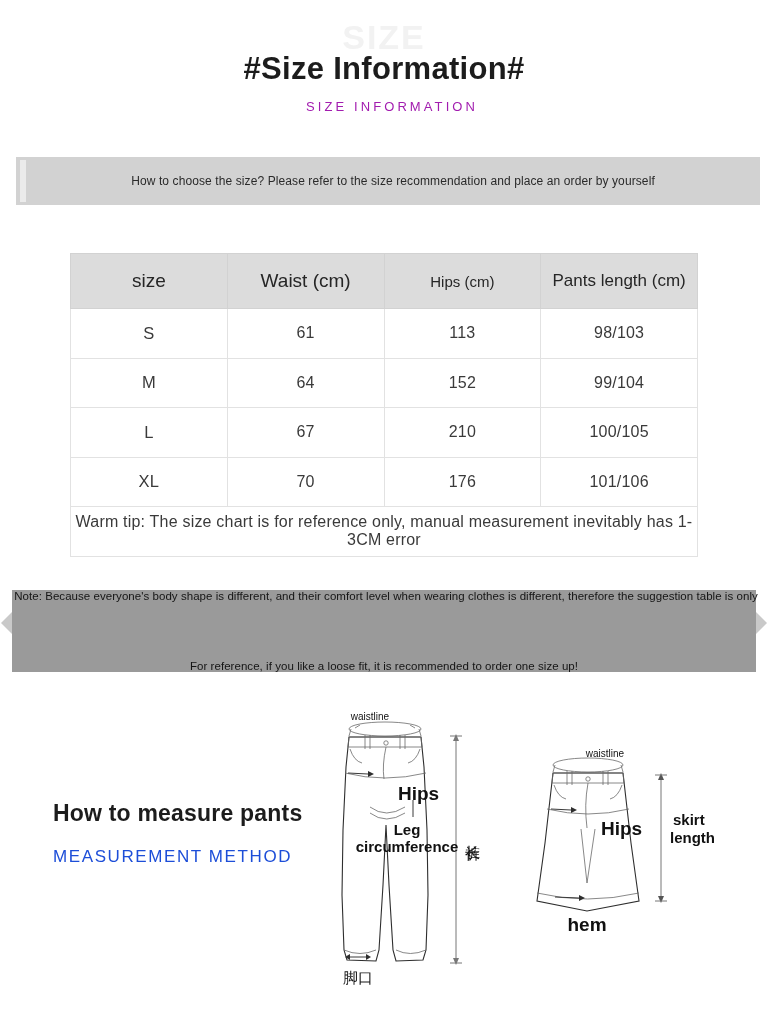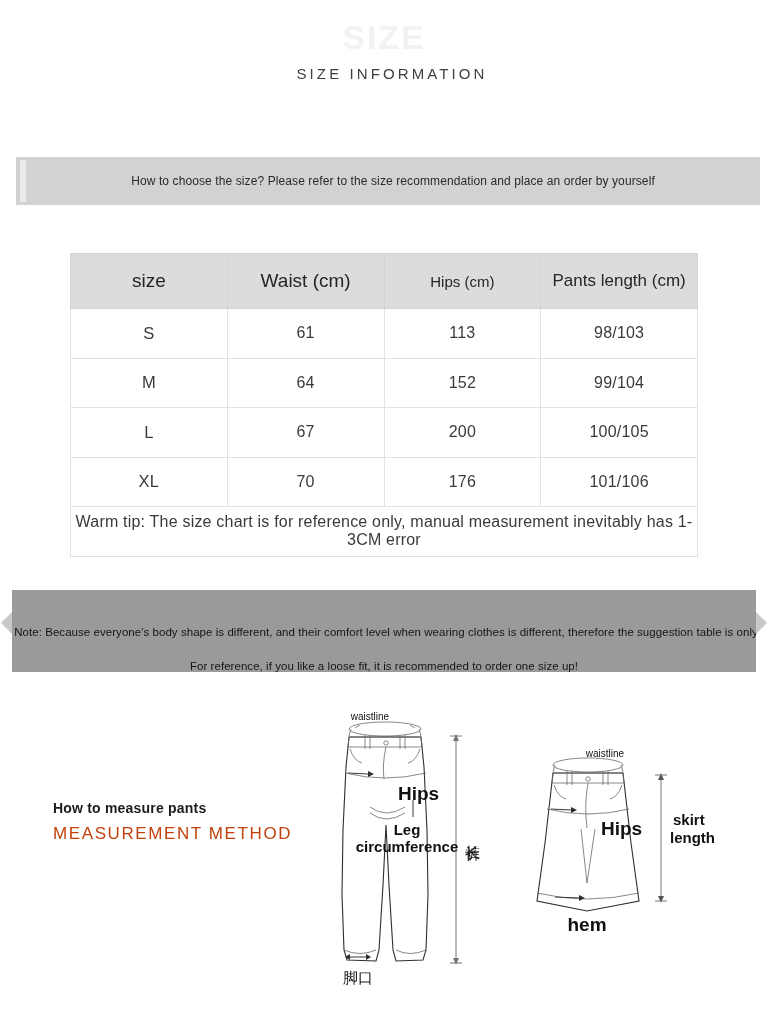--- a/index.html
+++ b/index.html
@@ -38,23 +38,23 @@
     font-size: 31px;
     font-weight: 700;
     letter-spacing: 0.3px;
     color: #1c1c1c;
     line-height: 1.1;
     position: relative;
     font-family: "Liberation Sans Narrow", "Liberation Sans", sans-serif;
   }
   .title-sub {
     margin-top: 13px;
-    font-size: 15px;
+    font-size: 13px;
     letter-spacing: 3.1px;
-    color: #404040;
+    color: #a21caf;
     font-weight: 400;
     padding-left: 16px;
   }
 
   
   .notice-band {
     position: absolute;
     left: 16px;
     top: 157px;
     width: 744px;
@@ -131,21 +131,21 @@
   .note-ribbon {
     position: absolute;
     left: 12px;
     top: 590px;
     width: 744px;
     height: 82px;
     background: #9a9a9a;
     display: flex;
     flex-direction: column;
     align-items: center;
-    justify-content: flex-end;
+    justify-content: space-between;
     box-sizing: border-box;
   }
   .ribbon-notch-l, .ribbon-notch-r {
     position: absolute;
     top: 22px;
     width: 0; height: 0;
     border-top: 11px solid transparent;
     border-bottom: 11px solid transparent;
   }
   .ribbon-notch-l { left: -11px; border-right: 11px solid #c9c9c9; }
@@ -160,31 +160,31 @@
   .ribbon-line.l1 { margin-bottom: 22px; margin-left: 4px; }
 
   
   .measure-heading {
     position: absolute;
     left: 53px;
     top: 800px;
     width: 300px;
   }
   .measure-title {
-    font-size: 14px;
+    font-size: 23px;
     font-weight: 700;
     color: #1c1c1c;
     font-family: "Liberation Sans Narrow", "Liberation Sans", sans-serif;
     letter-spacing: 0.2px;
   }
   .measure-sub {
-    margin-top: 8px;
+    margin-top: 20px;
     font-size: 17px;
     letter-spacing: 1.6px;
-    color: #c2410c;
+    color: #1d4ed8;
     font-weight: 400;
   }
 
   .diagram-area {
     position: absolute;
     left: 310px;
     top: 695px;
     width: 420px;
     height: 310px;
   }
@@ -198,20 +198,21 @@
   .stroke-line { stroke: #3a3a3a; fill: none; stroke-width: 1; }
   .garment { stroke: #2e2e2e; fill: #ffffff; stroke-width: 1.1; }
   .garment-thin { stroke: #6a6a6a; fill: none; stroke-width: 0.8; }
   .dim { stroke: #777; fill: none; stroke-width: 1; }
 </style>
 </head>
 <body>
 
 <div class="page-header">
   <div class="watermark">SIZE</div>
+  <div class="title-main">#Size Information#</div>
   <div class="title-sub">SIZE INFORMATION</div>
 </div>
 
 <div class="notice-band">
   <span class="notice-text">How to choose the size? Please refer to the size recommendation and place an order by yourself</span>
 </div>
 
 <div class="table-wrap">
   <table class="size-table">
     <thead>
@@ -231,21 +232,21 @@
       </tr>
       <tr>
         <td class="c-size">M</td>
         <td>64</td>
         <td>152</td>
         <td>99/104</td>
       </tr>
       <tr>
         <td class="c-size">L</td>
         <td>67</td>
-        <td>200</td>
+        <td>210</td>
         <td>100/105</td>
       </tr>
       <tr>
         <td class="c-size">XL</td>
         <td>70</td>
         <td>176</td>
         <td>101/106</td>
       </tr>
       <tr>
         <td class="warn-cell" colspan="4">Warm tip: The size chart is for reference only, manual measurement inevitably has 1-3CM error</td>

